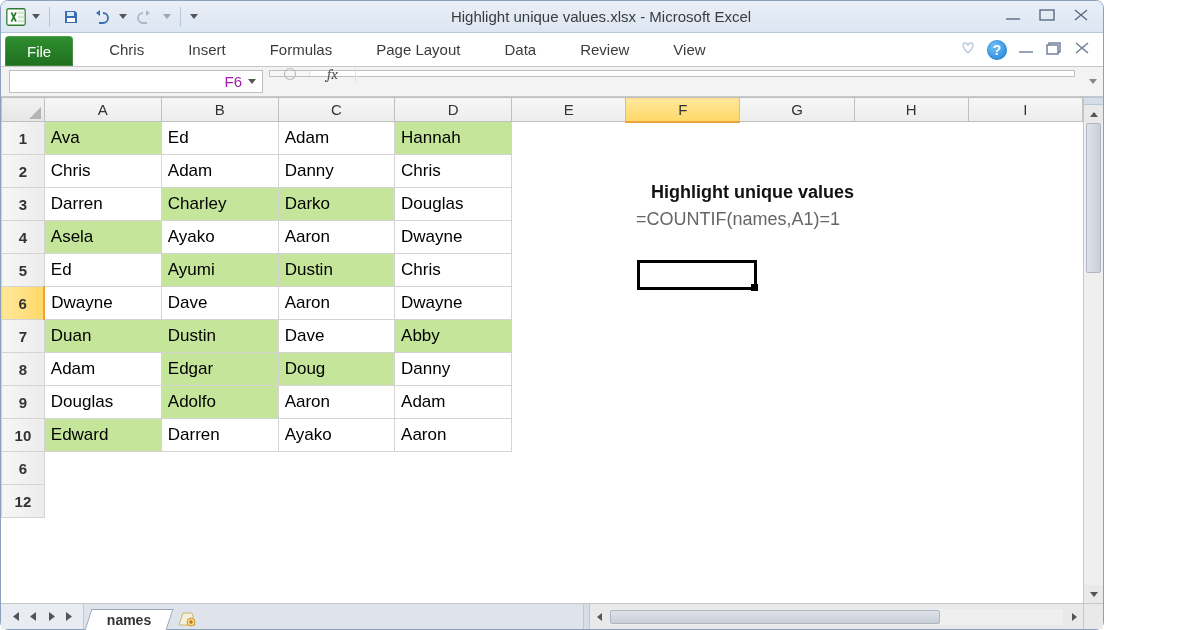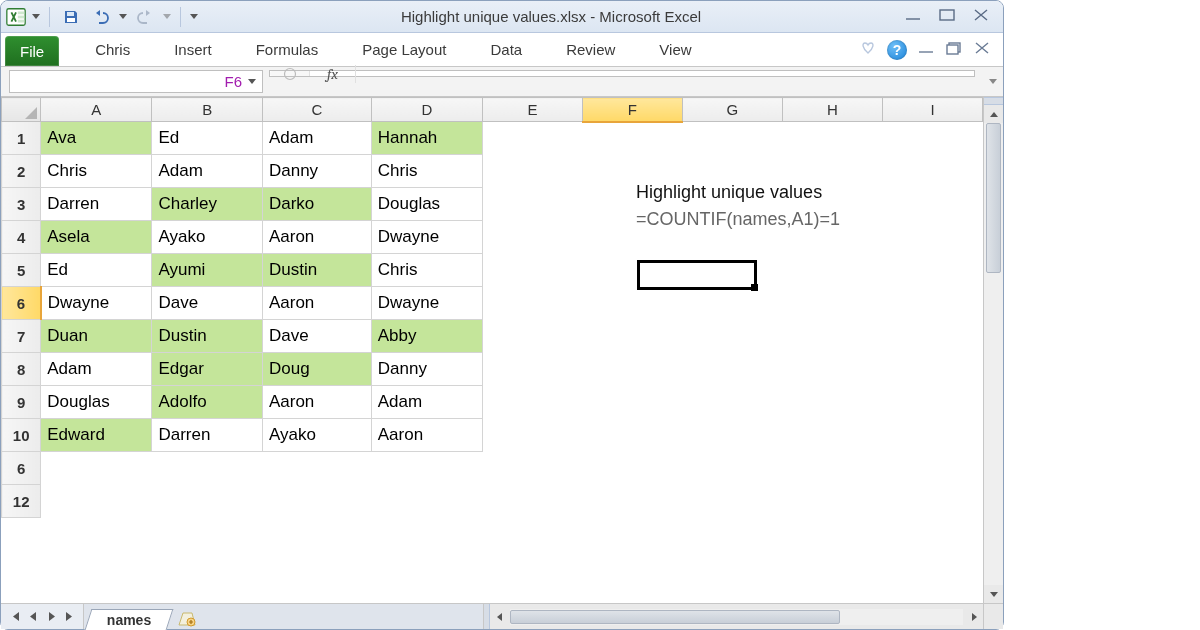--- a/index.html
+++ b/index.html
@@ -1,18 +1,18 @@
 <!DOCTYPE html>
 <html><head>
 <meta charset="utf-8">
 <style>
   * { box-sizing: border-box; margin: 0; padding: 0; font-family: "Segoe UI", Tahoma, sans-serif; }
   html, body { width: 1200px; height: 630px; overflow: hidden; background:#fff;}
   .window {
-    width: 1004px; height: 630px;
+    width: 1104px; height: 630px;
     border: 1px solid #8ba0bc;
     border-radius: 8px;
     background: #fff;
     display: flex; flex-direction: column;
     position: relative;
   }
 
   
   .titlebar {
     height: 32px;
@@ -43,21 +43,21 @@
   
   .ribbon {
     height:34px;
     background:#fff;
     border-bottom:1px solid #c7c7c7;
     display:flex; align-items:stretch;
     padding-left:4px;
   }
   .file-tab{
     background:linear-gradient(#2f8f2f,#1f6f1f);
-    color:#fff; font-size:15px; padding:0 15px;
+    color:#fff; font-size:15px; padding:0 22px;
     display:flex;align-items:center;
     border-top-left-radius:4px;border-top-right-radius:4px;
     margin-top:3px; margin-right:14px;
     box-shadow: inset 0 0 0 1px rgba(255,255,255,.15);
   }
   .tab{
     color:#3b3b3b; font-size:15px; padding:0 22px;
     display:flex;align-items:center; cursor:default;
   }
   .ribbon-right{
@@ -150,21 +150,21 @@
   }
   .rowhead-sel{
     background:linear-gradient(to right,#ffe79c,#ffd967) !important;
     border-right:2px solid #e8a53a !important;
   }
 
   .overlay-note{
     position:absolute; left:635px; top:85px;
     font-size:18px;
   }
-  .overlay-note .bold{font-weight:normal; color:#111;}
+  .overlay-note .bold{font-weight:bold; color:#111;margin-left:15px;}
   .overlay-note .formula{color:#666; margin-top:6px;}
 
   .sel-cursor{
     position:absolute; width:120px; height:30px;
     border:3px solid #000; background:transparent;
     left:636px; top:163px;
   }
   .sel-cursor::after{
     content:""; position:absolute; right:-4px; bottom:-4px;
     width:7px;height:7px;background:#000;

